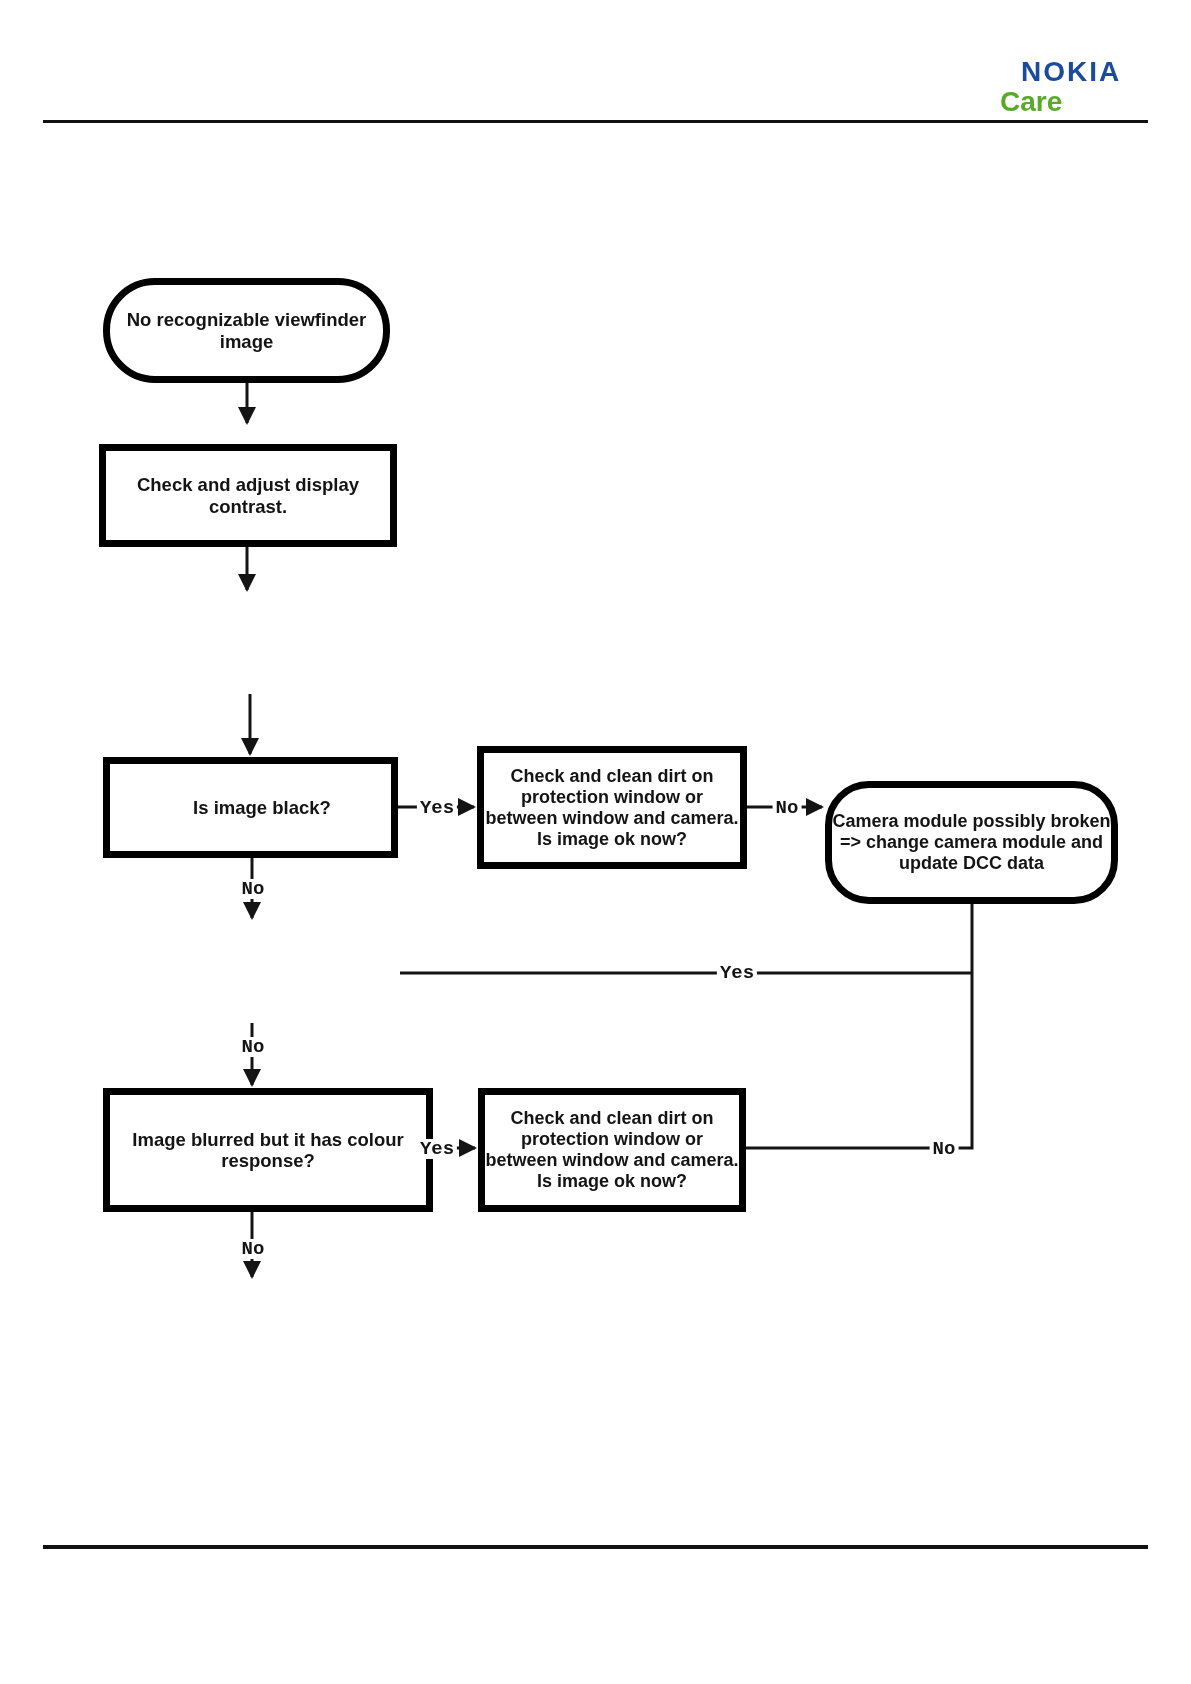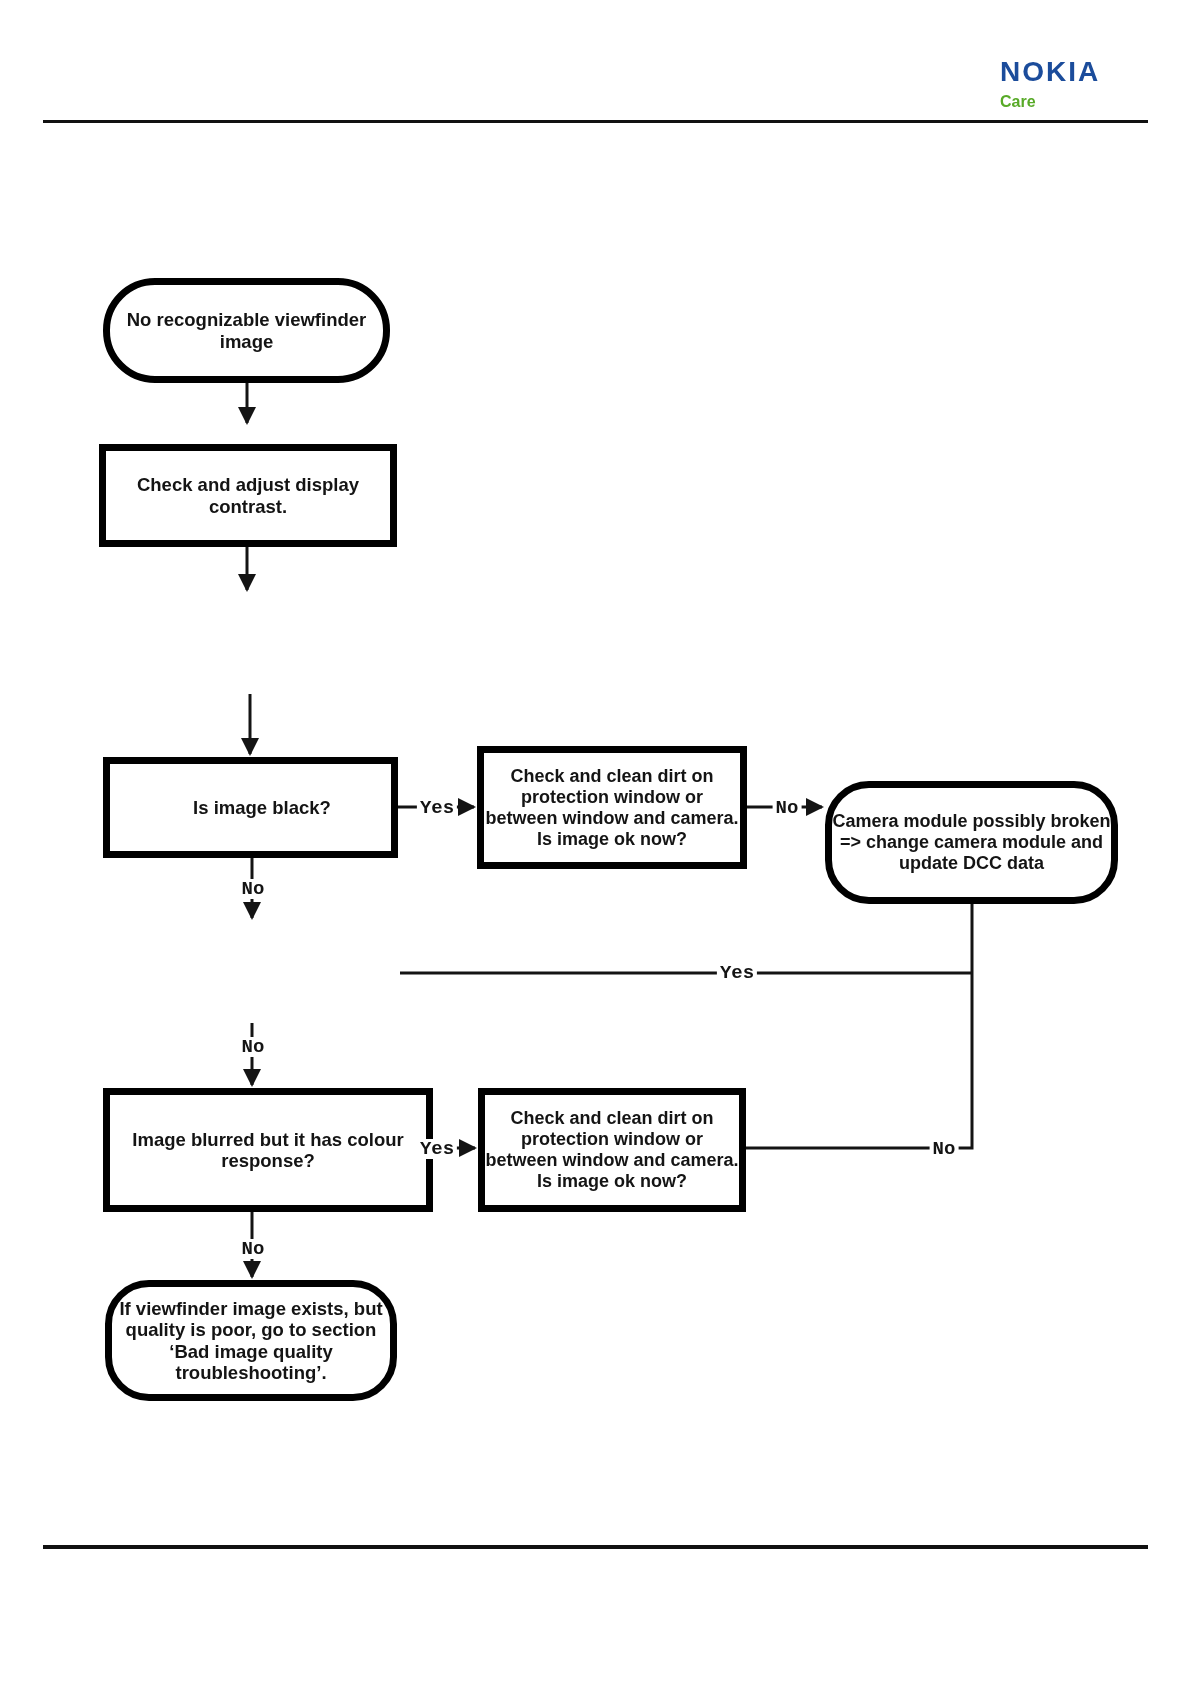--- a/index.html
+++ b/index.html
@@ -18,33 +18,33 @@
   }
   .rule {
     position: absolute;
     background: #111111;
   }
   #top-rule { left: 43px; top: 120px; width: 1105px; height: 3px; }
   #bottom-rule { left: 43px; top: 1545px; width: 1105px; height: 4px; }
 
   .brand-main {
     position: absolute;
-    left: 1000px;
+    left: 1021px;
     top: 58px;
     font-size: 28px;
     font-weight: bold;
     letter-spacing: 2px;
     color: #1b4c9b;
     line-height: 28px;
   }
   .brand-sub {
     position: absolute;
     left: 1000px;
     top: 90px;
-    font-size: 16px;
+    font-size: 28px;
     font-weight: bold;
     color: #58aa28;
     line-height: 24px;
   }
 
   .node {
     position: absolute;
     display: flex;
     align-items: center;
     justify-content: center;
@@ -152,24 +152,20 @@
 
 
   <div id="node-image-blurred" class="node">Image blurred but it has colour
 response?</div>
 
   <div id="node-clean-dirt-2" class="node">Check and clean dirt on
 protection window or
 between window and camera.
 Is image ok now?</div>
 
-  <div id="node-bad-quality" class="node terminator-sm">If viewfinder image exists, but
-quality is poor, go to section
-‘Bad image quality
-troubleshooting’.</div>
 
   <div id="label-black-yes" class="edge-label">Yes</div>
   <div id="label-clean1-no" class="edge-label">No</div>
   <div id="label-black-no" class="edge-label">No</div>
   <div id="label-white-yes" class="edge-label">Yes</div>
   <div id="label-white-no" class="edge-label">No</div>
   <div id="label-blurred-yes" class="edge-label">Yes</div>
   <div id="label-clean2-no" class="edge-label">No</div>
   <div id="label-blurred-no" class="edge-label">No</div>
 

